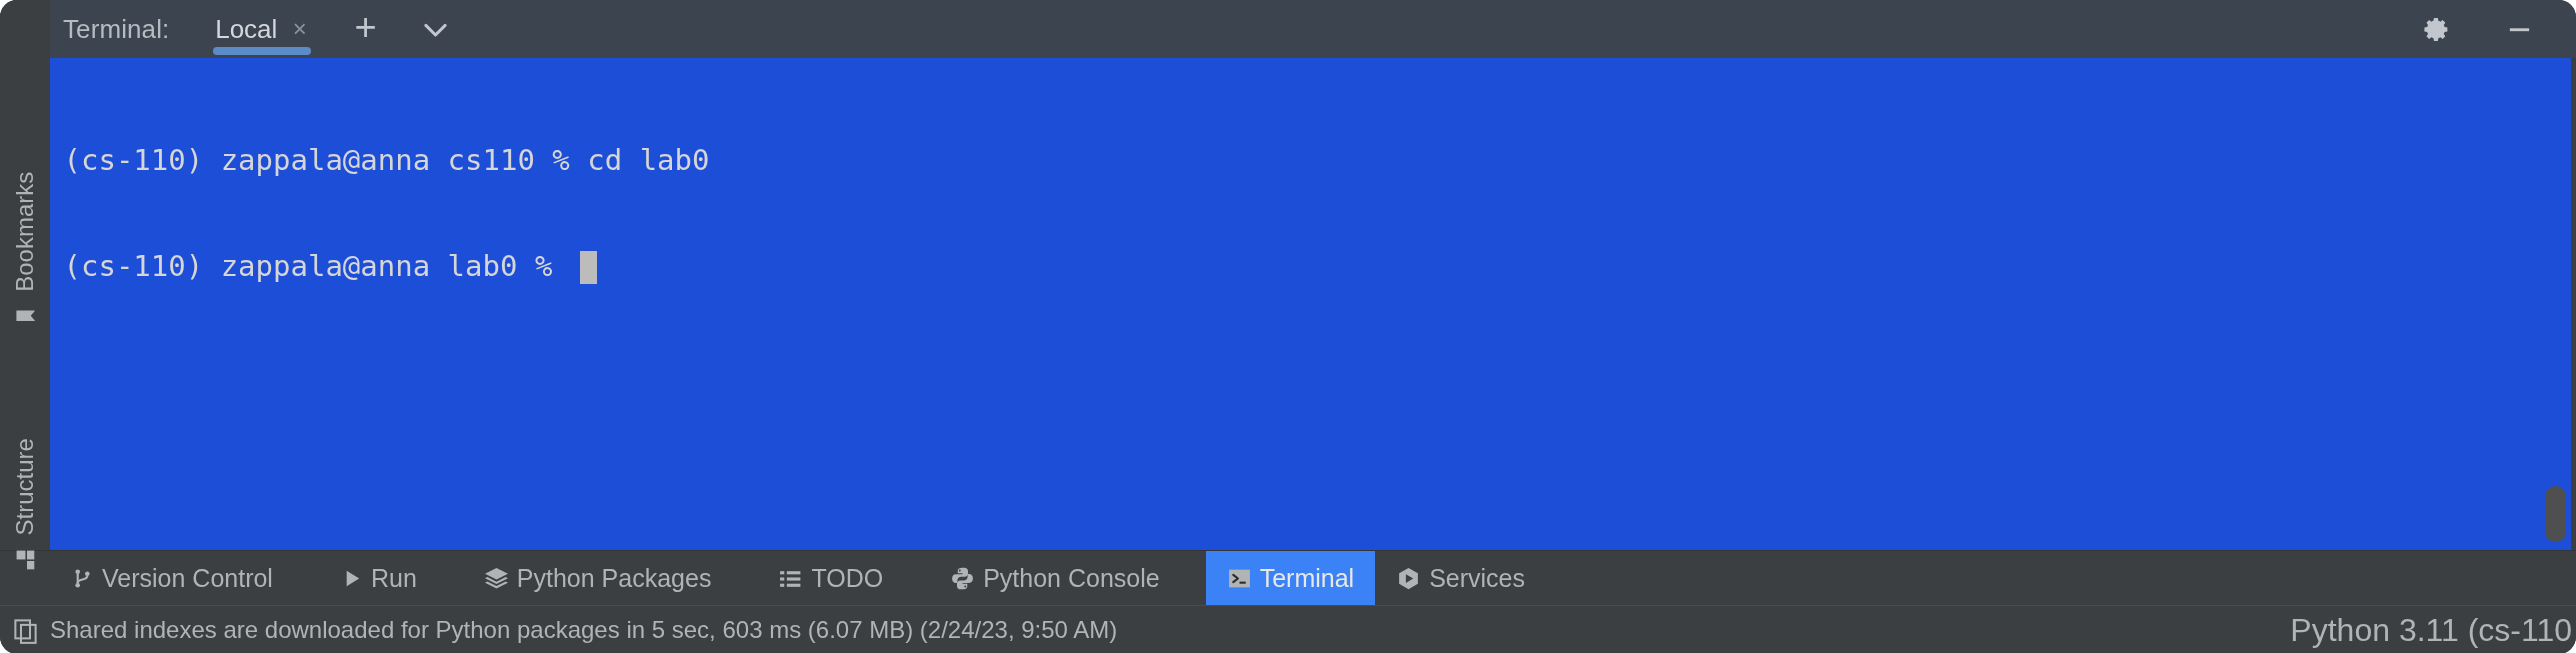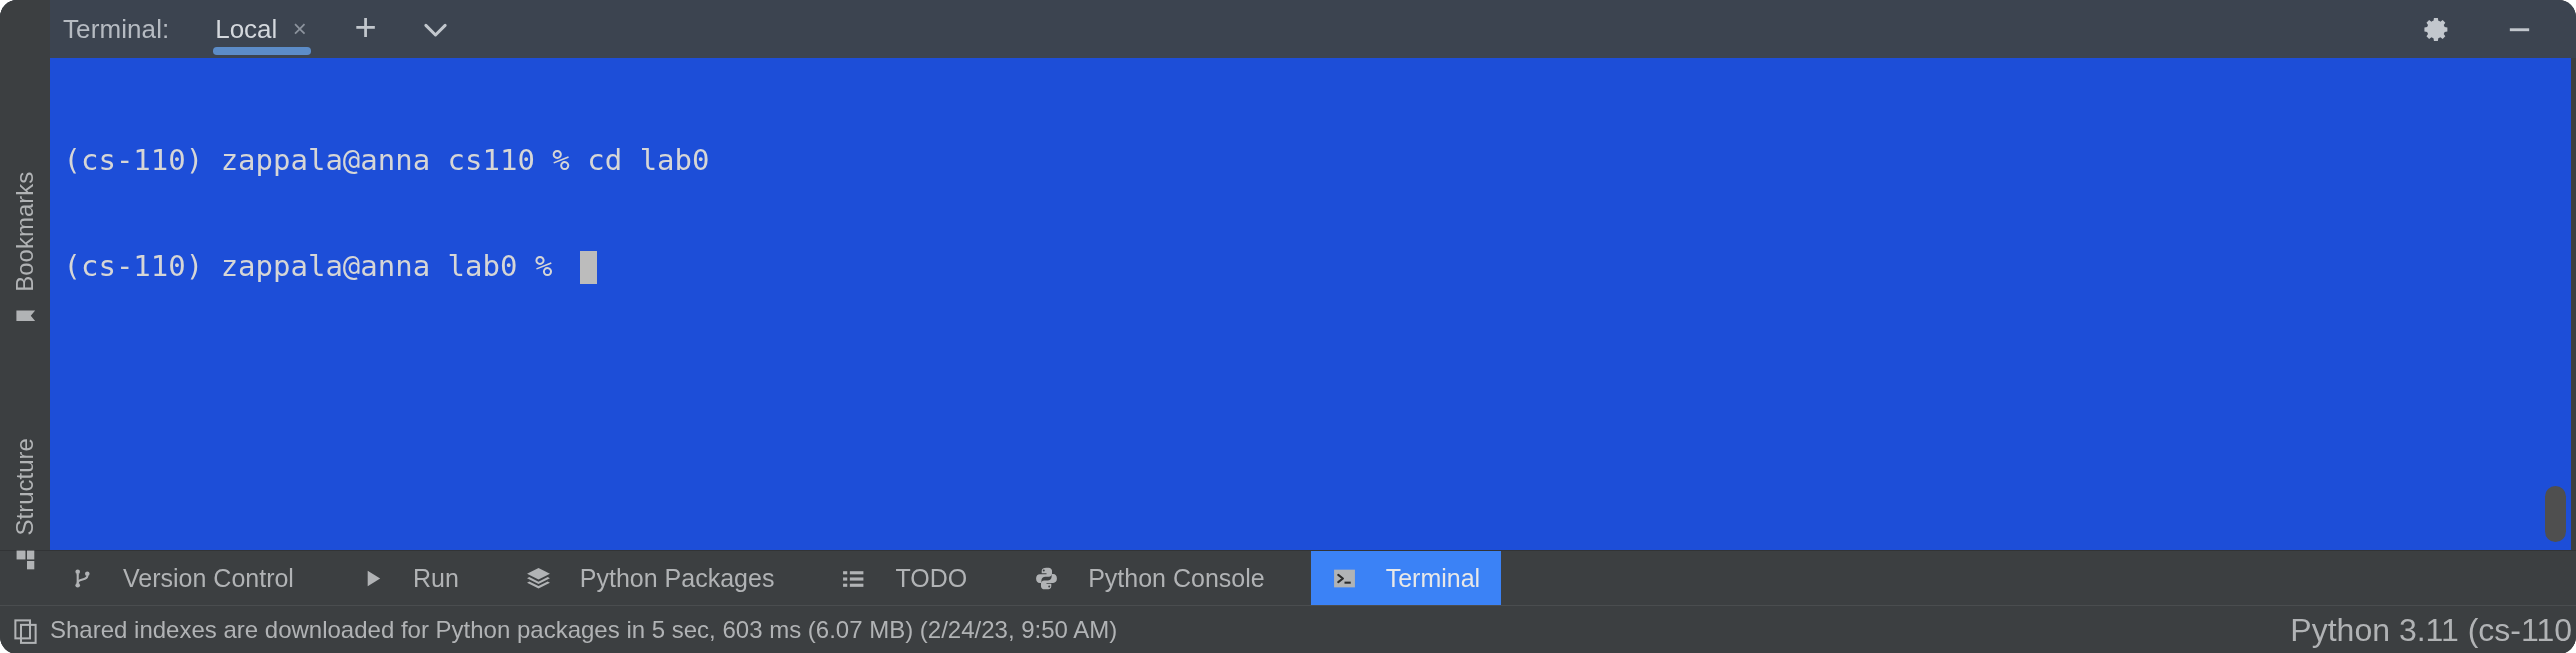--- a/index.html
+++ b/index.html
@@ -193,21 +193,21 @@
     align-items: stretch;
     border-top: 1px solid #323436;
   }
   .toolbar-gutter {
     width: 50px;
     flex: 0 0 50px;
   }
   .tw-item {
     display: flex;
     align-items: center;
-    gap: 29px;
+    gap: 8px;
     padding: 16px 21px;
     color: #b1b3b5;
     font-size: 25px;
     white-space: nowrap;
   }
   .tw-item.active {
     background: #3b82f6;
     color: #e8e8e8;
   }
   .tw-gap { width: 25px; flex: 0 0 25px; }
@@ -403,20 +403,29 @@
       <span>
         <svg class="icon-svg" width="25" height="25" viewBox="0 0 24 24">
           <rect x="2" y="3.5" width="20" height="17" fill="#b1b3b5"></rect>
           <polyline points="6,8.5 10.5,12 6,15.5" fill="none" stroke="#2b2b2b" stroke-width="2" stroke-linecap="round" stroke-linejoin="round"></polyline>
           <rect x="12" y="15" width="6" height="2" fill="#2b2b2b"></rect>
         </svg>
       </span>
       <span>Terminal</span>
     </div>
 
+    <div class="tw-item">
+      <span>
+        <svg class="icon-svg" width="25" height="25" viewBox="0 0 24 24">
+          <polygon points="12,1.8 21,7 21,17 12,22.2 3,17 3,7" fill="#b1b3b5"></polygon>
+          <polygon points="9.5,7.8 16.5,12 9.5,16.2" fill="#3c3f41"></polygon>
+        </svg>
+      </span>
+      <span>Services</span>
+    </div>
   </div>
 
   <div class="statusbar">
     <div class="status-icon-wrap">
       <svg class="icon-svg" width="27" height="27" viewBox="0 0 24 24" fill="none" stroke="#b1b3b5" stroke-width="1.8">
         <rect x="3" y="3" width="13" height="16"></rect>
         <rect x="8" y="7" width="13" height="16"></rect>
       </svg>
     </div>
     <div class="status-text">Shared indexes are downloaded for Python packages in 5 sec, 603 ms (6.07 MB) (2/24/23, 9:50 AM)</div>

